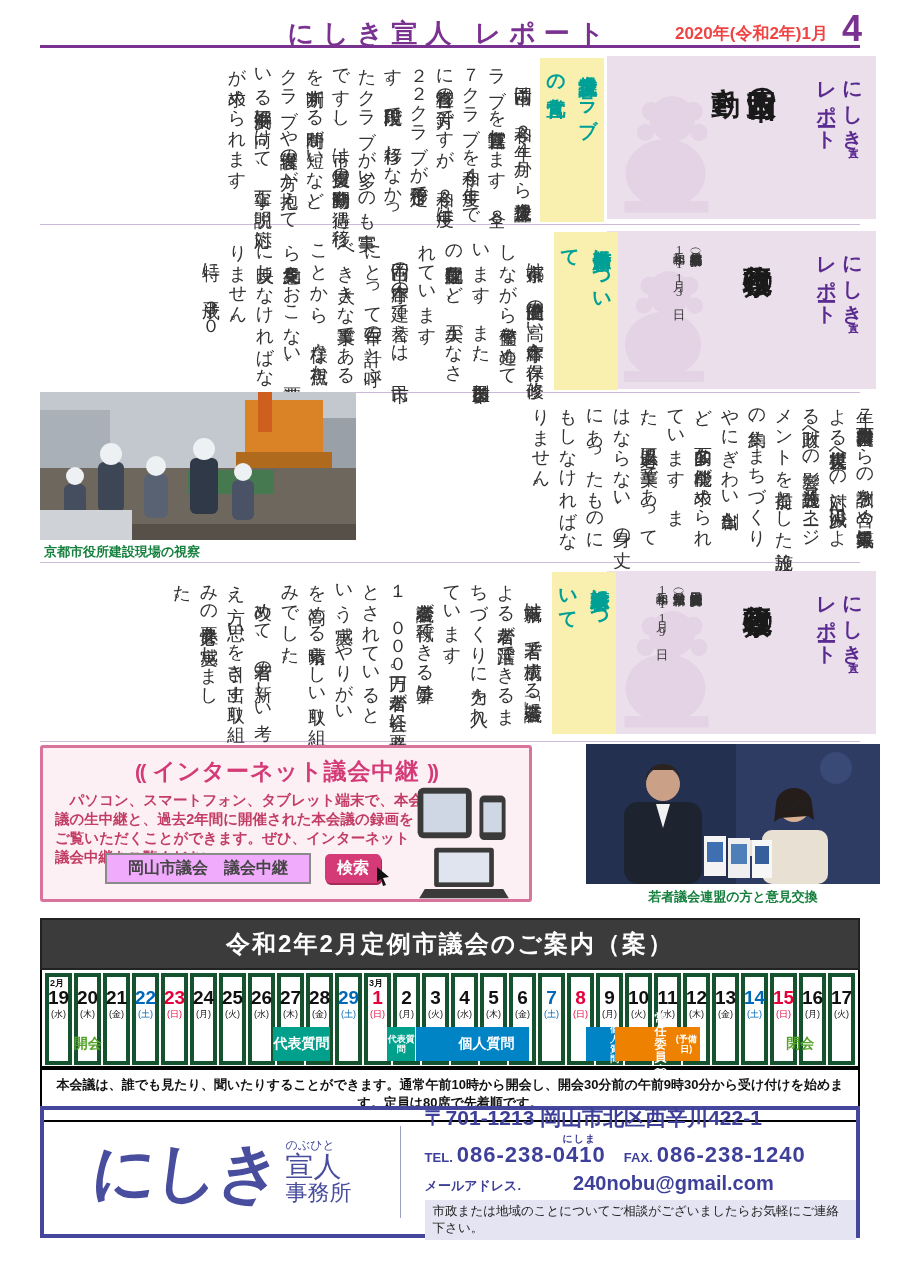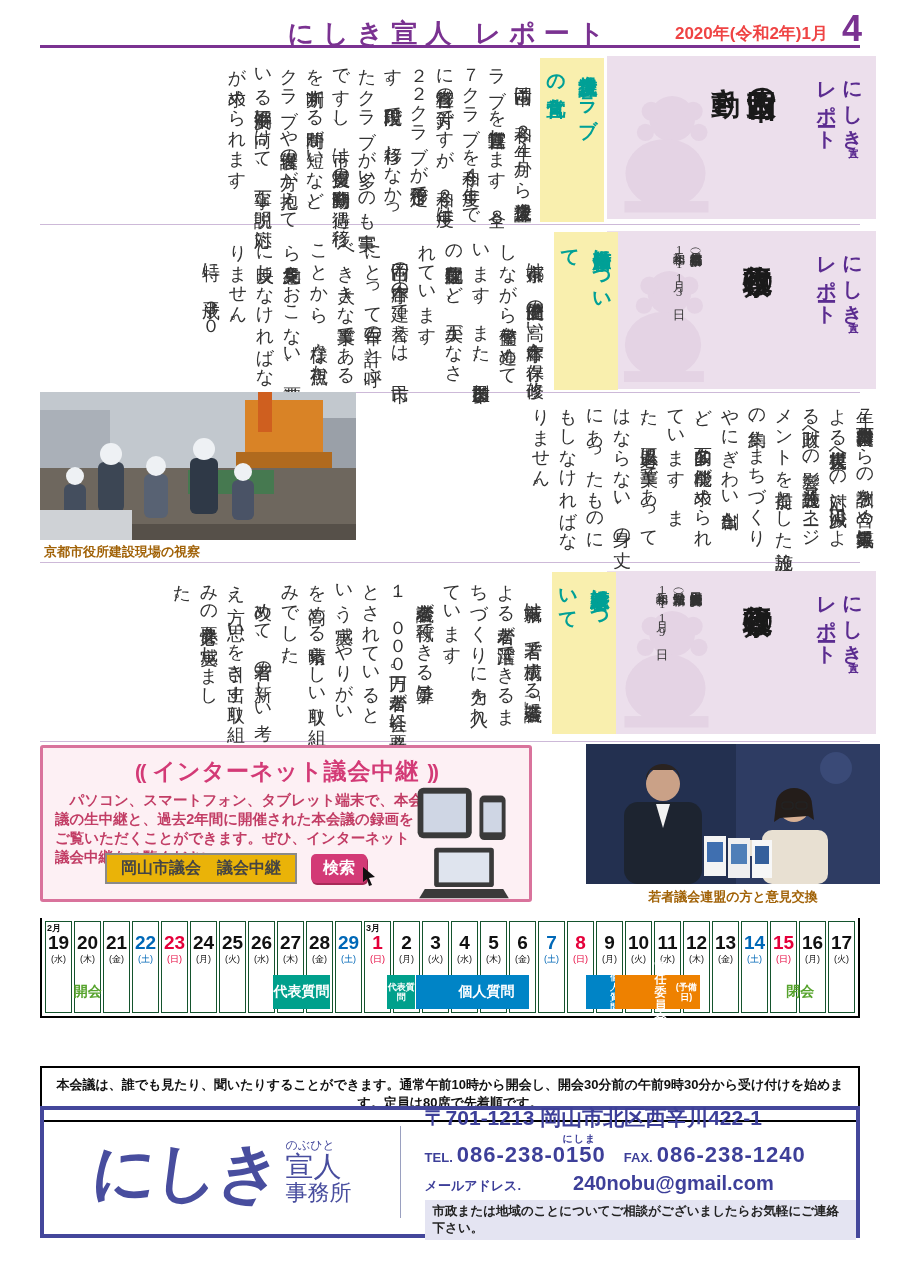--- a/index.html
+++ b/index.html
@@ -34,47 +34,47 @@
   .bx-sub{position:absolute;top:12px;color:#333;font-size:12.5px;line-height:17px;
           font-family:"Liberation Serif","DejaVu Serif",serif;}
   .bx-sub .sub-line{display:block;}
   .watermark{position:absolute;left:6px;bottom:2px;opacity:.6;}
 
   
   .headline .hl-line{display:block;background:#f9efae;color:#00a096;font-weight:bold;
                      font-size:19px;line-height:28px;padding:4px 2px;}
 
   
-  .caption{color:#a16207;font-size:13px;font-weight:bold;}
+  .caption{color:#15803d;font-size:13px;font-weight:bold;}
 
   
   .promo{left:40px;top:745px;width:492px;height:157px;border:3px solid #d9739c;
          background:#fdf0f4;border-radius:3px;box-sizing:border-box;padding:8px 12px;}
   .promo-title{text-align:center;color:#d33a76;font-weight:bold;font-size:23px;letter-spacing:1px;}
   .promo-mark{font-size:20px;letter-spacing:-2px;margin:0 8px;}
   .promo-body{width:368px;color:#c23d65;font-weight:bold;font-size:14.5px;line-height:19px;
               margin-top:4px;white-space:pre-wrap;}
   .search-row{position:absolute;left:62px;bottom:12px;display:flex;align-items:center;}
-  .search-box{background:#eab308;border:2px solid #8a8a8a;color:#444;font-weight:bold;
-              font-size:16px;padding:3px 14px;}
+  .search-box{background:#f0abfc;border:2px solid #8a8a8a;color:#444;font-weight:bold;
+              font-size:16px;padding:3px 21px;}
   .search-btn{background:#d33a76;color:#fff;font-weight:bold;font-size:16px;border-radius:5px;
               padding:4px 12px;margin-left:14px;box-shadow:1px 2px 0 #a82a58;}
   .cursor-icon{margin-left:-6px;margin-top:18px;}
   .devices{position:absolute;right:10px;top:36px;width:105px;}
 
   
   .photo{display:block;}
 
   
   .calendar{left:40px;top:918px;width:820px;}
   .cal-banner{background:#3b3b3b;border:2px solid #222;color:#fff;font-weight:bold;
               font-size:24px;text-align:center;padding:8px 0;letter-spacing:2px;}
   .cal-days{position:relative;display:flex;gap:2px;border:2px solid #000;border-top:none;
             background:#fff;padding:3px;height:92px;}
-  .cal-cell{flex:1;border:1px solid #14532d;display:flex;flex-direction:column;align-items:center;
+  .cal-cell{flex:1;border:4px solid #14532d;display:flex;flex-direction:column;align-items:center;
             background:#fff;min-width:0;}
   .cal-month{font-size:9px;font-weight:bold;height:11px;align-self:flex-start;padding-left:1px;color:#111;}
   .cal-num{font-size:19px;font-weight:bold;line-height:19px;color:#111;}
   .cal-dow{font-size:9px;margin-top:1px;color:#111;}
   .sat .cal-num,.sat .cal-dow{color:#0068b7;}
   .sun .cal-num,.sun .cal-dow{color:#e5003a;}
   .cal-events{position:absolute;left:3px;right:15px;bottom:7px;height:34px;}
   .cal-event{position:absolute;top:0;height:100%;display:flex;align-items:center;justify-content:center;
              text-align:center;font-weight:bold;box-sizing:border-box;color:#fff;}
   .bg-teal{background:#00a08c;} .bg-blue{background:#0084c6;padding-left:28px;} .bg-orange{background:#ee8100;}
@@ -99,21 +99,21 @@
   .oc-row1{font-size:21px;font-weight:bold;}
   .oc-row2{margin-top:10px;display:flex;align-items:baseline;}
   .oc-label{font-size:13px;font-weight:bold;margin-right:4px;}
   .oc-num{font-size:22px;font-weight:bold;letter-spacing:1px;}
   .oc-fax{margin-left:18px;}
   .rbase{position:relative;}
   .rt{position:absolute;top:-10px;left:50%;transform:translateX(-50%);font-size:10px;
       letter-spacing:1px;white-space:nowrap;}
   .oc-row3{margin-top:4px;display:flex;align-items:baseline;gap:48px;}
   .oc-email{font-size:20px;font-weight:bold;}
-  .oc-note{margin-top:5px;background:#e4e4f2;color:#222;font-weight:bold;font-size:12.5px;
+  .oc-note{margin-top:5px;background:#e4e4f2;color:#222;font-weight:normal;font-size:12.5px;
            padding:3px 8px;}
 </style>
 </head>
 <body>
 
 <div class="page">
 
   <div class="abs hdr-title">にしき宣人 レポート</div>
   <div class="abs hdr-date">2020年(令和2年)1月</div>
   <div class="abs hdr-page">4</div>
@@ -293,20 +293,21 @@
         <rect x="121" y="98" width="16" height="20" fill="#3f6fb0"></rect>
       <rect x="142" y="94" width="22" height="40" fill="#efefef"></rect>
         <rect x="145" y="100" width="16" height="20" fill="#4f7fb8"></rect>
       <rect x="166" y="96" width="20" height="38" fill="#f7f7f7"></rect>
         <rect x="169" y="102" width="14" height="18" fill="#35609c"></rect>
     </g>
   </svg>
   <div class="abs caption serif" style="left:586px;top:888px;width:294px;text-align:center;">若者議会連盟の方と意見交換</div>
 
   <div class="abs calendar">
+    <div class="cal-banner">令和2年2月定例市議会のご案内（案）</div>
     <div class="cal-days" id="cal-days">
       <div class="cal-cell">
           <div class="cal-month">2月</div>
           <div class="cal-num">19</div>
           <div class="cal-dow">(水)</div>
         </div>
         <div class="cal-cell">
           <div class="cal-month"></div>
           <div class="cal-num">20</div>
           <div class="cal-dow">(木)</div>
@@ -462,21 +463,21 @@
         <span class="logo-ruby">のぶひと</span>
         <span class="logo-name">宣人</span>
         <span class="logo-suffix">事務所</span>
       </span>
     </div>
     <div class="office-divider"></div>
     <div class="office-contact">
       <div class="oc-row1">〒701-1213 岡山市北区西辛川422-1</div>
       <div class="oc-row2">
         <span class="oc-label">TEL.</span>
-        <span class="oc-num"><span>086-238-</span><span class="rbase"><span>0150</span><span class="rt">にしま</span></span></span>
+        <span class="oc-num"><span>086-238-</span><span class="rbase"><span>0410</span><span class="rt">にしま</span></span></span>
         <span class="oc-label oc-fax">FAX.</span>
         <span class="oc-num">086-238-1240</span>
       </div>
       <div class="oc-row3">
         <span class="oc-label">メールアドレス.</span>
         <span class="oc-email">240nobu@gmail.com</span>
       </div>
       <div class="oc-note">市政または地域のことについてご相談がございましたらお気軽にご連絡下さい。</div>
     </div>
   </div>

